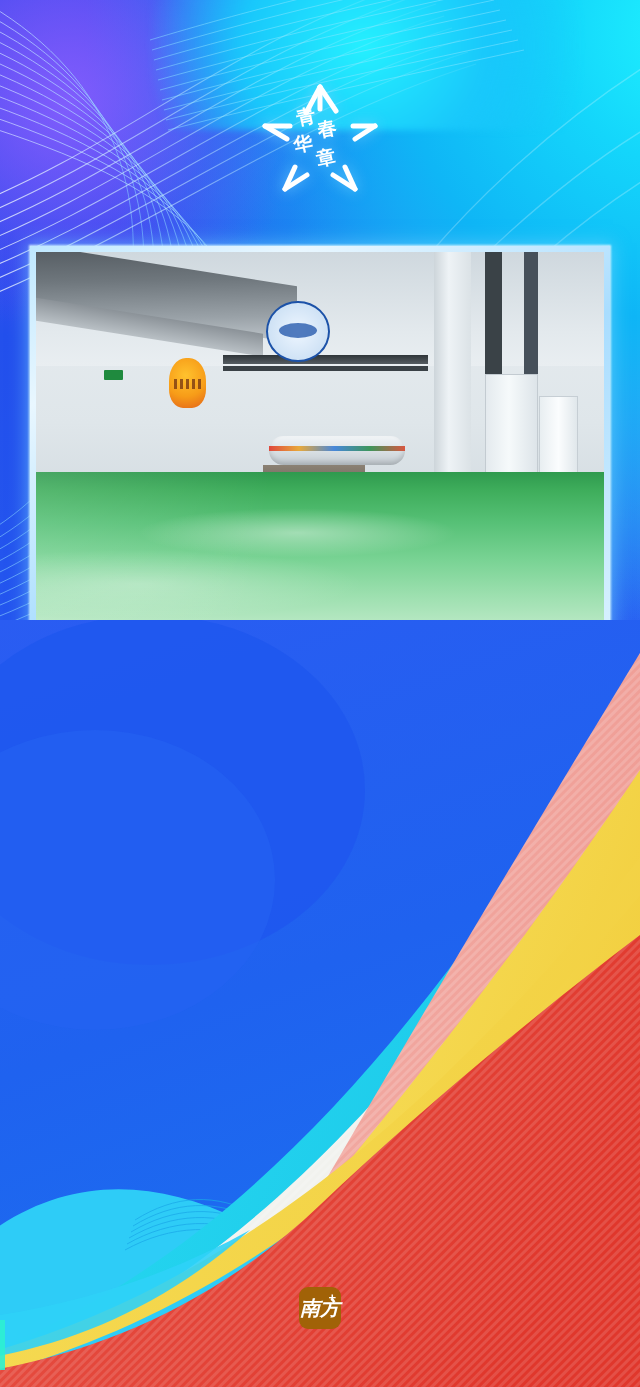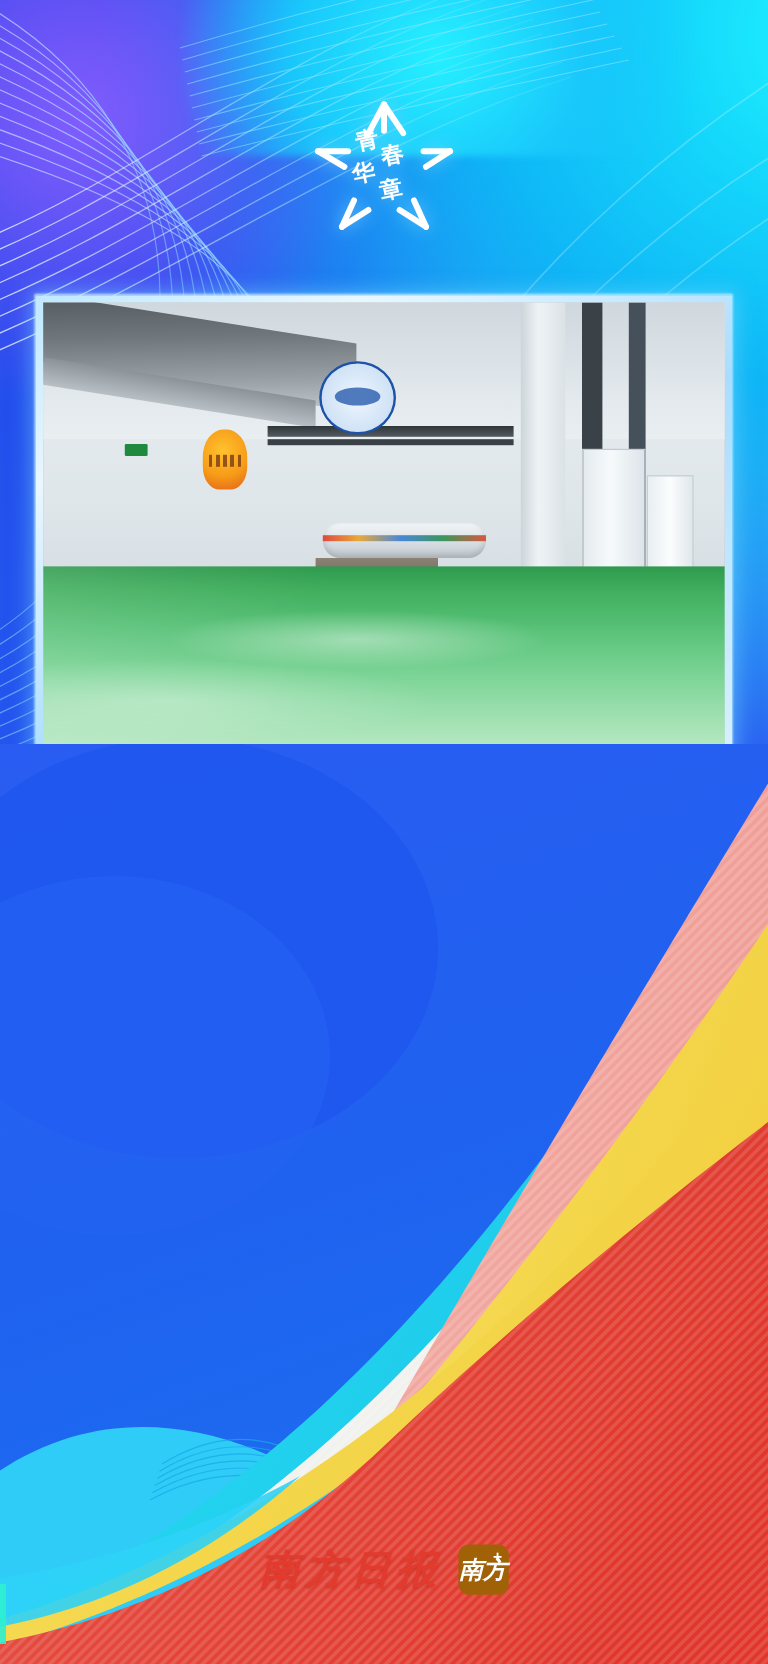--- a/index.html
+++ b/index.html
@@ -464,20 +464,19 @@
 
       <path d="M-40,767 L660,767 L660,300 C 540,390 420,490 320,585 C 210,690 80,740 -40,755 Z" fill="url(#redg)"></path>
       <path d="M-40,767 L660,767 L660,300 C 540,390 420,490 320,585 C 210,690 80,740 -40,755 Z" fill="url(#diag)" opacity=".42"></path>
 
       <path d="M-40,700 C 60,690 160,660 250,610 C 160,690 60,730 -40,742 Z" fill="#2fd2f7" opacity=".9"></path>
       <rect x="-4" y="700" width="9" height="50" fill="#2df0d0" opacity=".9"></rect>
     </svg>
   </div>
 
   <div class="footer-logo">
-    <div class="nf-text">南方日报</div>
     <div class="nf-badge">
       <span>南方</span>
       <em>+</em>
     </div>
   </div>
 
 </div>
 
 </body></html>

